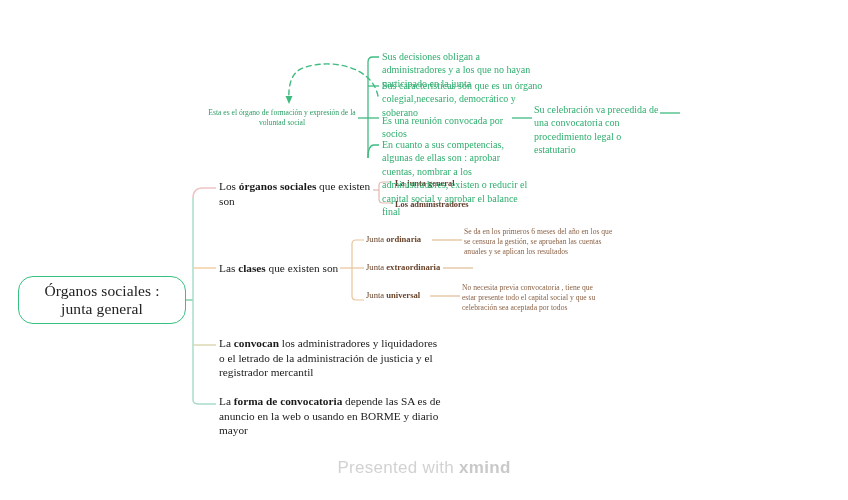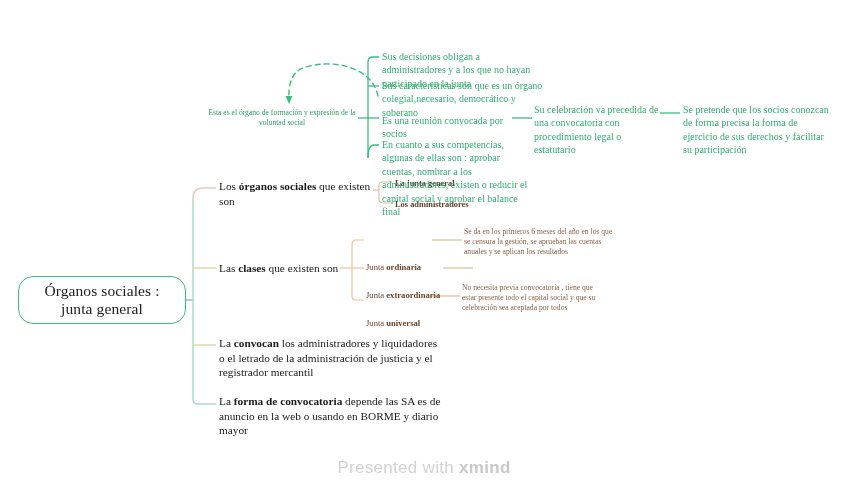--- a/index.html
+++ b/index.html
@@ -50,21 +50,20 @@
     line-height: 1.30;
   }
   .l1 b { font-weight: bold; }
 
   
   .l2 {
     font-size: 8.6px;
     color: #6b452b;
     line-height: 1.32;
     white-space: nowrap;
-    margin-top: 28px;
   }
   .l2 b { font-weight: bold; }
 
   .l2pink {
     font-size: 8.4px;
     color: #5e3b2a;
     line-height: 1.32;
     font-weight: bold;
     white-space: nowrap;
   }
@@ -213,23 +212,20 @@
   </div>
 
   <div class="node gtxt" style="left:382px; top:114px; width:135px;">
     <span>Es una reunión convocada por socios</span>
   </div>
 
   <div class="node gtxt" style="left:534px; top:103px; width:130px;">
     <span>Su celebración va precedida de una convocatoria con procedimiento legal o estatutario</span>
   </div>
 
-  <div class="node gtxt" style="left:683px; top:103px; width:148px;">
-    <span>Se pretende que los socios conozcan de forma precisa la forma de ejercicio de sus derechos y facilitar su participación</span>
-  </div>
 
   <div class="node gtxt" style="left:382px; top:138px; width:152px;">
     <span>En cuanto a sus competencias, algunas de ellas son : aprobar cuentas, nombrar a los administradores, existen o reducir el capital social y aprobar el balance final</span>
   </div>
 
   <div class="footer">
     <span>Presented with </span><b>xmind</b>
   </div>
 
 </div>

